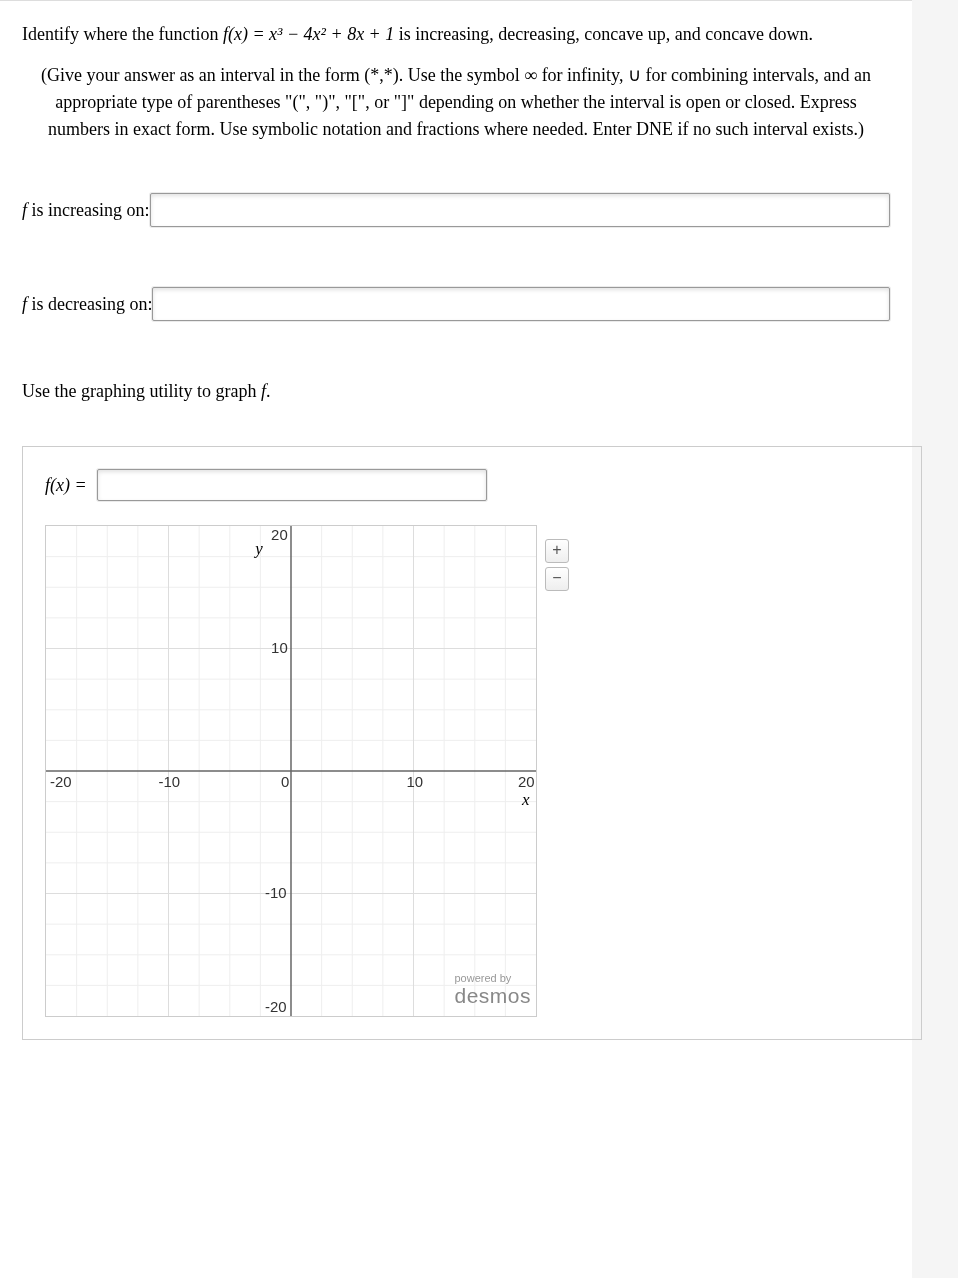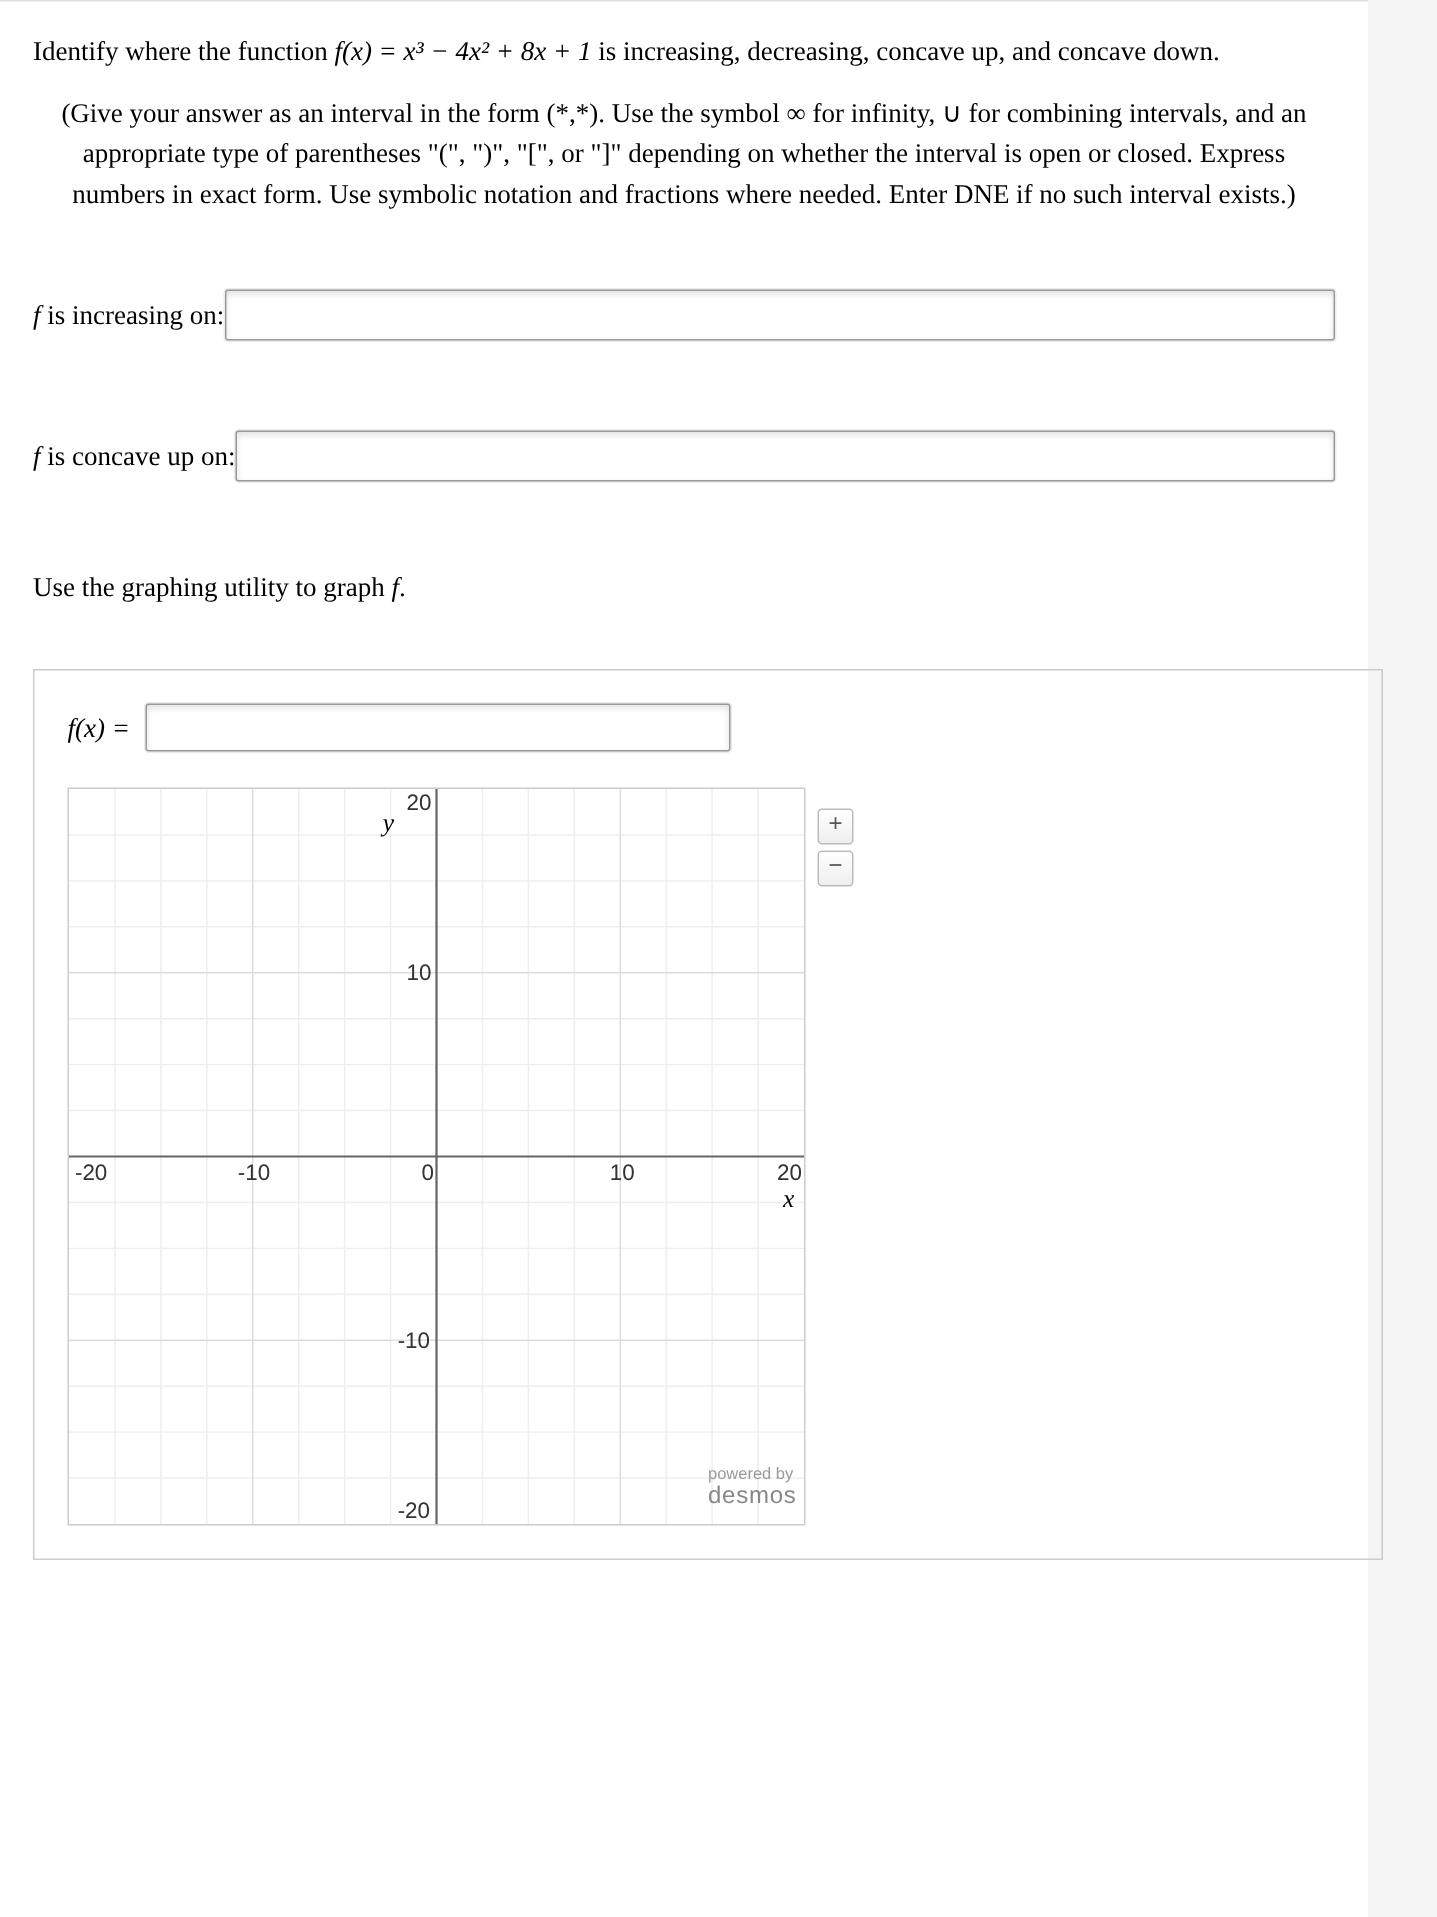--- a/index.html
+++ b/index.html
@@ -103,21 +103,21 @@
   .powered {
     position: absolute;
     right: 6px;
     bottom: 10px;
     font-family: Arial, sans-serif;
     color: #999;
     font-size: 11px;
     line-height: 1.1;
   }
   .powered .brand {
-    font-size: 16px;
+    font-size: 21px;
     letter-spacing: 0.5px;
     color: #888;
     font-weight: 400;
   }
   .axis-label-svg { font-family: 'Times New Roman', serif; font-style: italic; font-size: 17px; }
   .tick { font-family: Arial, sans-serif; font-size: 15px; fill: #333; }
 </style>
 </head>
 <body>
 
@@ -130,27 +130,27 @@
 
   <div class="instructions">(Give your answer as an interval in the form (*,*). Use the symbol ∞ for infinity, ∪ for combining intervals, and an appropriate type of parentheses "(", ")", "[", or "]" depending on whether the interval is open or closed. Express numbers in exact form. Use symbolic notation and fractions where needed. Enter DNE if no such interval exists.)</div>
 
   <div class="answer-block">
     <label>
       <span class="math-i">f</span> is increasing on:
     </label>
     <input class="answer-input" type="text" value="" style="">
   </div>
 
-
   <div class="answer-block">
     <label>
-      <span class="math-i">f</span> is concave up on:
+      <span class="math-i">f</span> is decreasing on:
     </label>
     <input class="answer-input" type="text" value="" style="">
   </div>
+
 
 
   <div class="use-graph">
     <span>Use the graphing utility to graph </span><span class="math-i">f</span><span>.</span>
   </div>
 
   <div class="graph-container">
     <div class="fx-row">
       <span class="math-i">f(x) =</span>
       <input class="fx-input" type="text" value="" style="">

